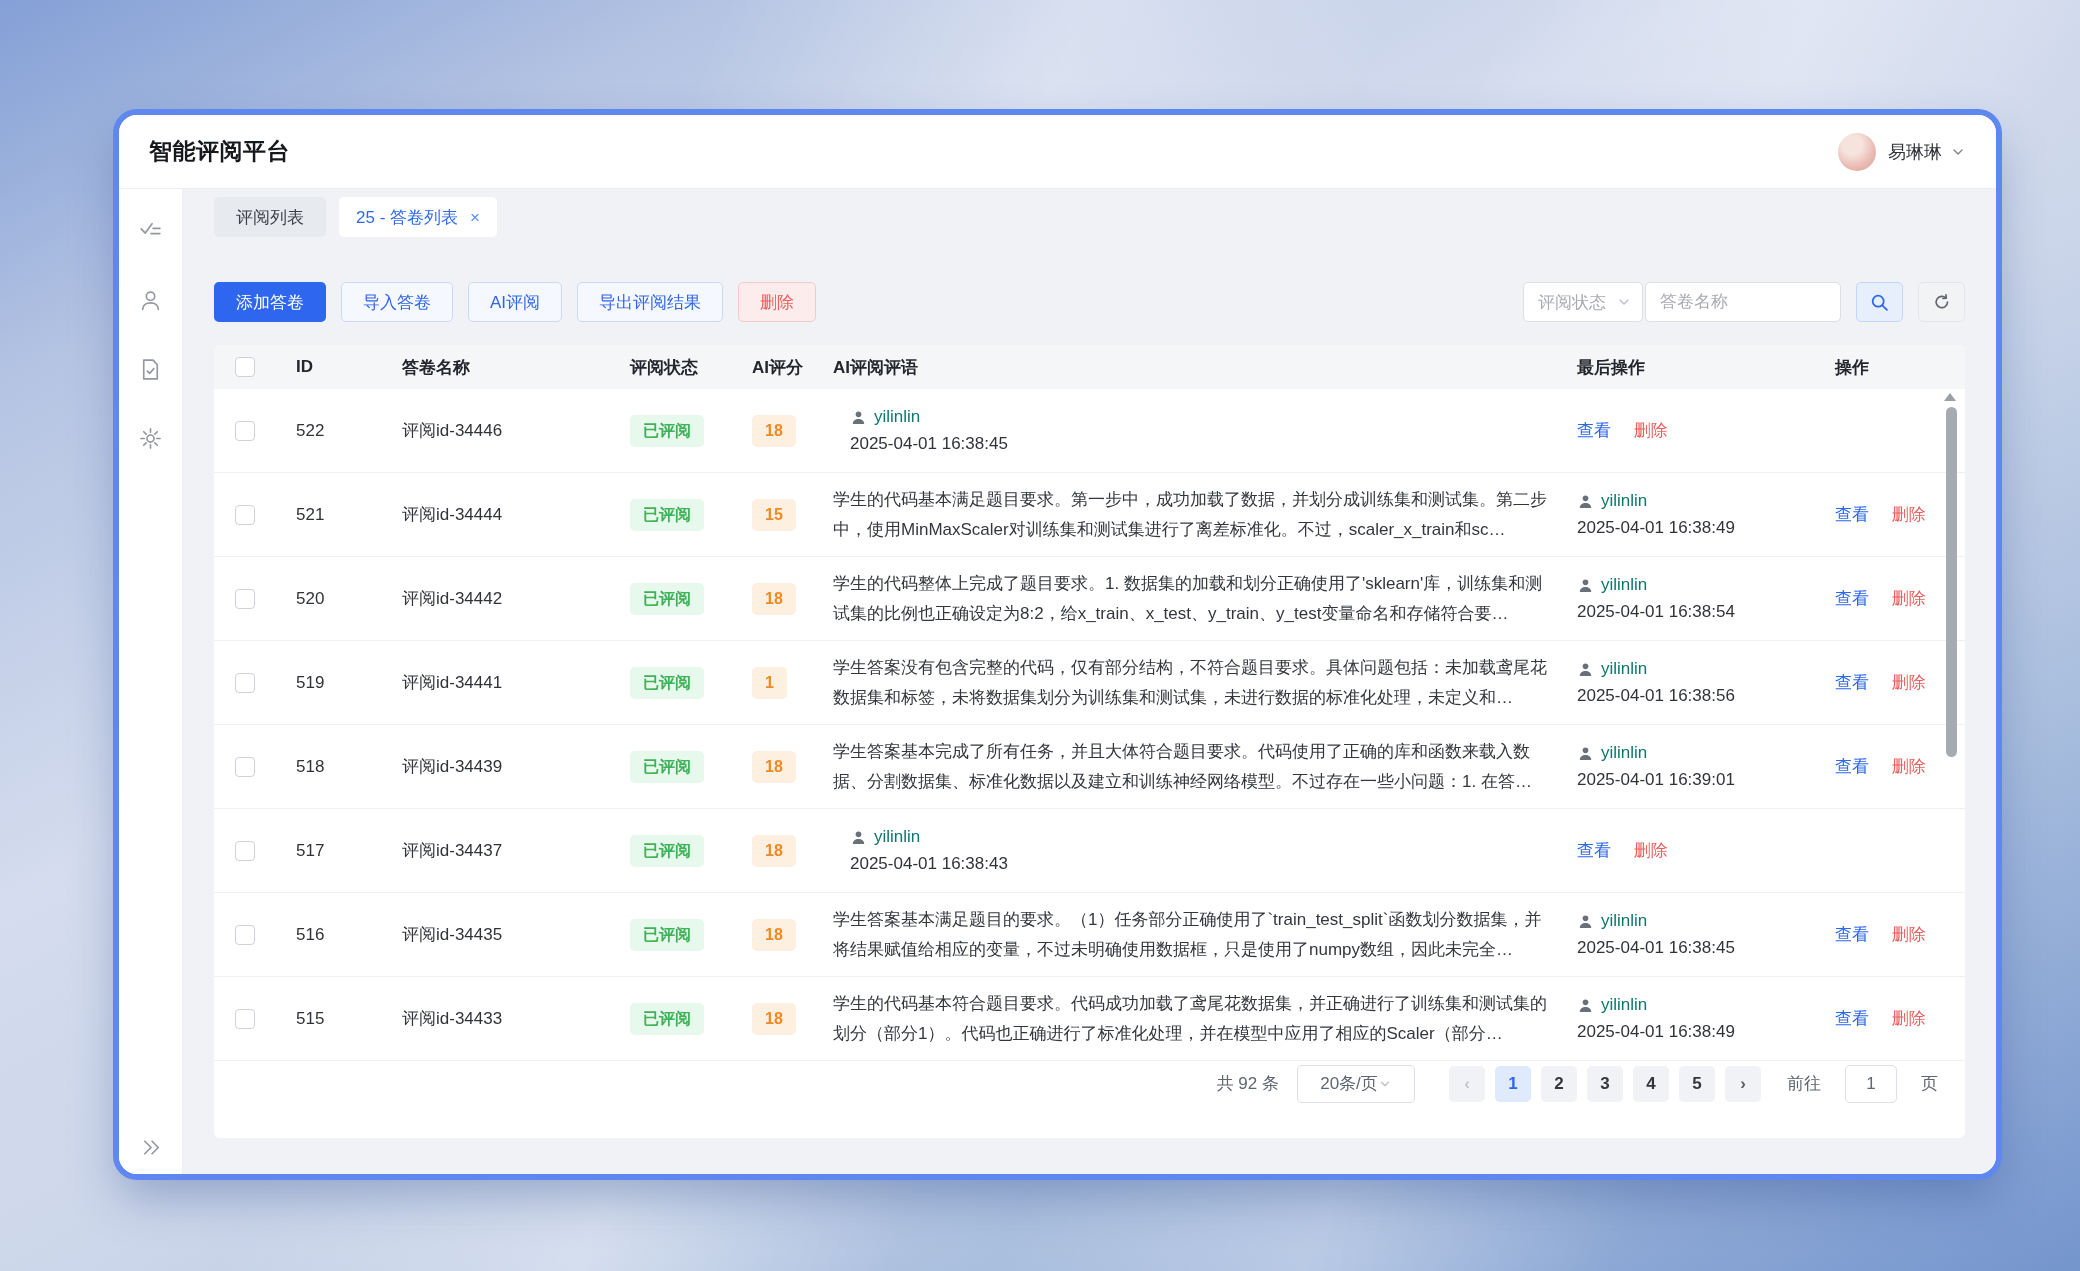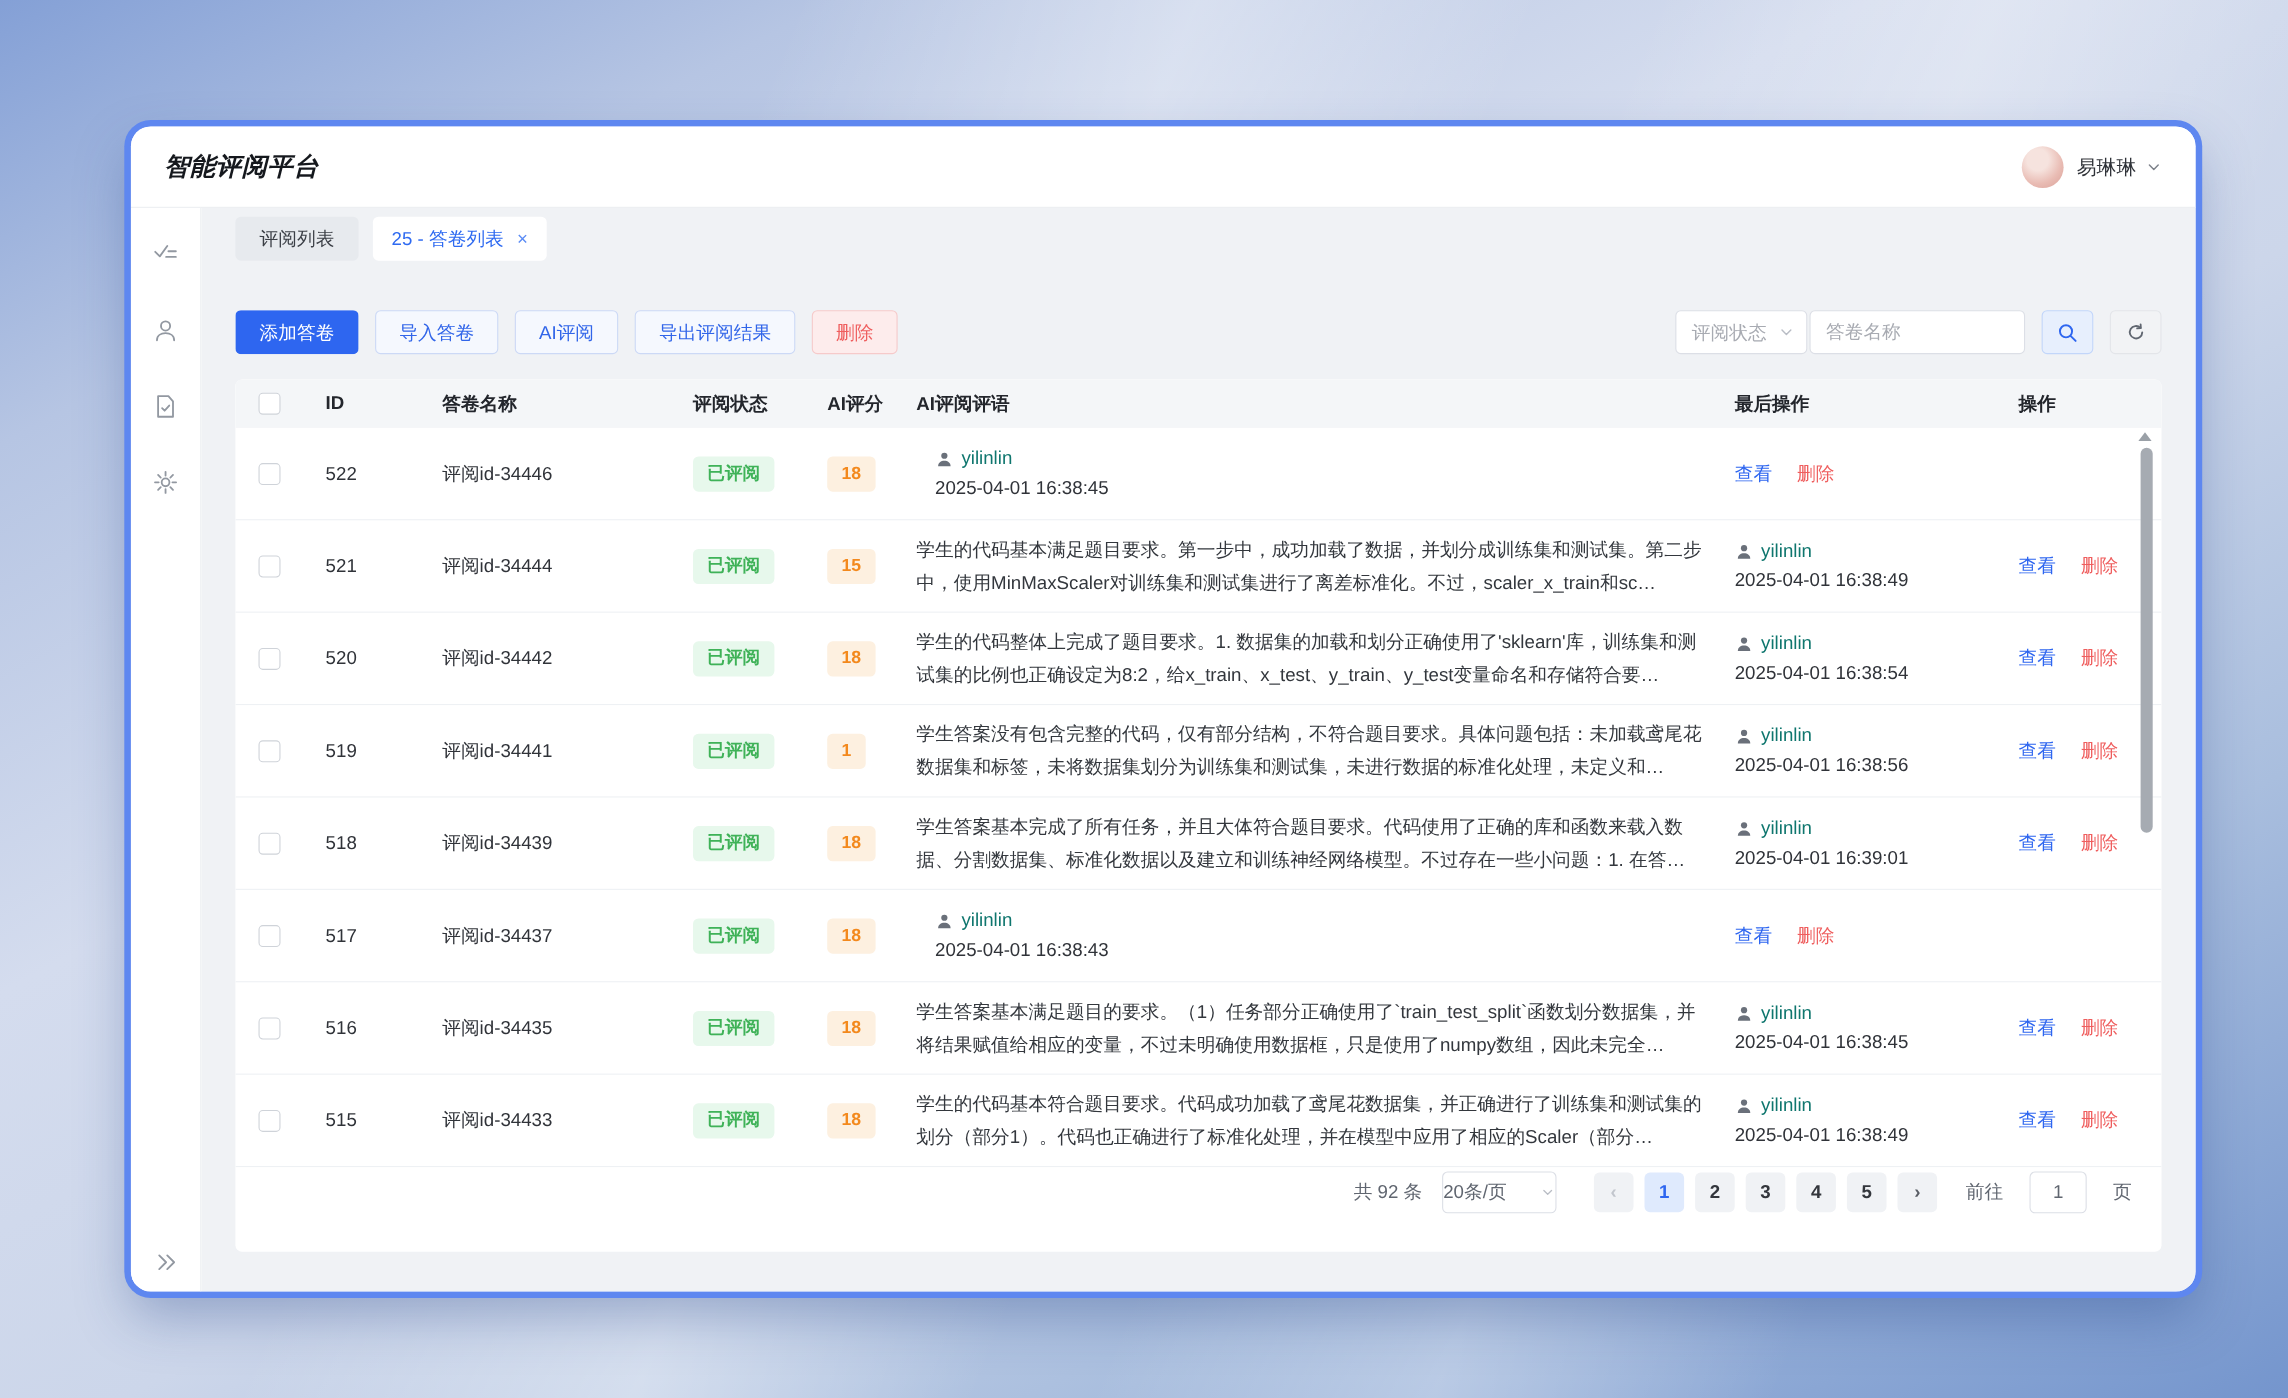--- a/index.html
+++ b/index.html
@@ -13,21 +13,21 @@
   }
   .window {
     position:absolute; left:119px; top:115px; width:1877px; height:1059px;
     background:#fff; border-radius:18px; overflow:hidden;
     box-shadow:0 0 0 6px #5e87f0, 0 22px 48px rgba(35,65,135,.35);
     display:flex; flex-direction:column;
   }
   
   .app-header { height:74px; flex:0 0 74px; display:flex; align-items:center;
     padding:0 30px; border-bottom:1px solid #eceef1; background:#fff; }
-  .app-title { font-size:23px; font-weight:700; color:#15181d; letter-spacing:.5px;font-style:italic; }
+  .app-title { font-size:23px; font-weight:700; color:#15181d; letter-spacing:.5px; }
   .header-right { margin-left:auto; display:flex; align-items:center; cursor:pointer; }
   .avatar { width:38px; height:38px; border-radius:50%;
     background:radial-gradient(circle at 38% 32%, #f6e3de 0 28%, #e9bcb4 62%, #d99f96 100%); }
   .user-name { font-size:18px; color:#303339; margin:0 8px 0 12px; }
   .chev { width:16px; height:16px; stroke:#7d828a; fill:none; stroke-width:2; stroke-linecap:round; stroke-linejoin:round; }
   
   .app-body { flex:1; display:flex; min-height:0; }
   .sidebar { flex:0 0 64px; border-right:1px solid #edeff2; background:#fff;
     display:flex; flex-direction:column; align-items:center; padding-top:30px; gap:44px; position:relative; }
   .side-icon { width:25px; height:25px; stroke:#9298a1; fill:none; stroke-width:1.6;
@@ -86,22 +86,22 @@
   .link-del { color:#ef5e5e; }
   
   .scroll-up { position:absolute; right:9px; top:48px; width:0; height:0;
     border-left:6px solid transparent; border-right:6px solid transparent; border-bottom:8px solid #9aa0a7; }
   .scroll-thumb { position:absolute; right:8px; top:62px; width:11px; height:350px;
     background:#a6abb2; border-radius:6px; cursor:grab; }
   
   .pagination { position:absolute; left:0; right:0; bottom:16px; height:77px;
     display:flex; align-items:center; justify-content:flex-end; padding-right:27px; font-size:17px; color:#606670; }
   .pg-total { margin-right:18px; }
-  .pg-size { width:104px; height:38px; border:1px solid #dcdfe6; border-radius:5px; background:#fff;
-    display:flex; align-items:center; justify-content:space-between; gap:0; color:#606670; cursor:pointer; margin-right:24px; }
+  .pg-size { width:118px; height:38px; border:1px solid #dcdfe6; border-radius:5px; background:#fff;
+    display:flex; align-items:center; justify-content:center; gap:0; color:#606670; cursor:pointer; margin-right:24px; }
   .pg-size .chev { stroke:#b9bdc5; width:14px; height:14px; }
   .pg-btn { min-width:36px; height:36px; border-radius:5px; background:#f0f2f5; color:#33363c;
     display:flex; align-items:center; justify-content:center; font-size:17px; font-weight:600;
     margin-left:10px; cursor:pointer; }
   .pg-btn.arrow-prev { color:#c2c6cd; }
   .pg-btn.arrow-next { color:#5a5e66; }
   .pg-btn.active { background:#dfeafd; color:#2e66f0; }
   .pg-goto { margin-left:26px; display:flex; align-items:center; gap:24px; }
   .pg-input { width:52px; height:38px; border:1px solid #dcdfe6; border-radius:5px; text-align:center;
     font-size:17px; color:#606670; outline:none; font-family:"Liberation Sans","DejaVu Sans",sans-serif; }

